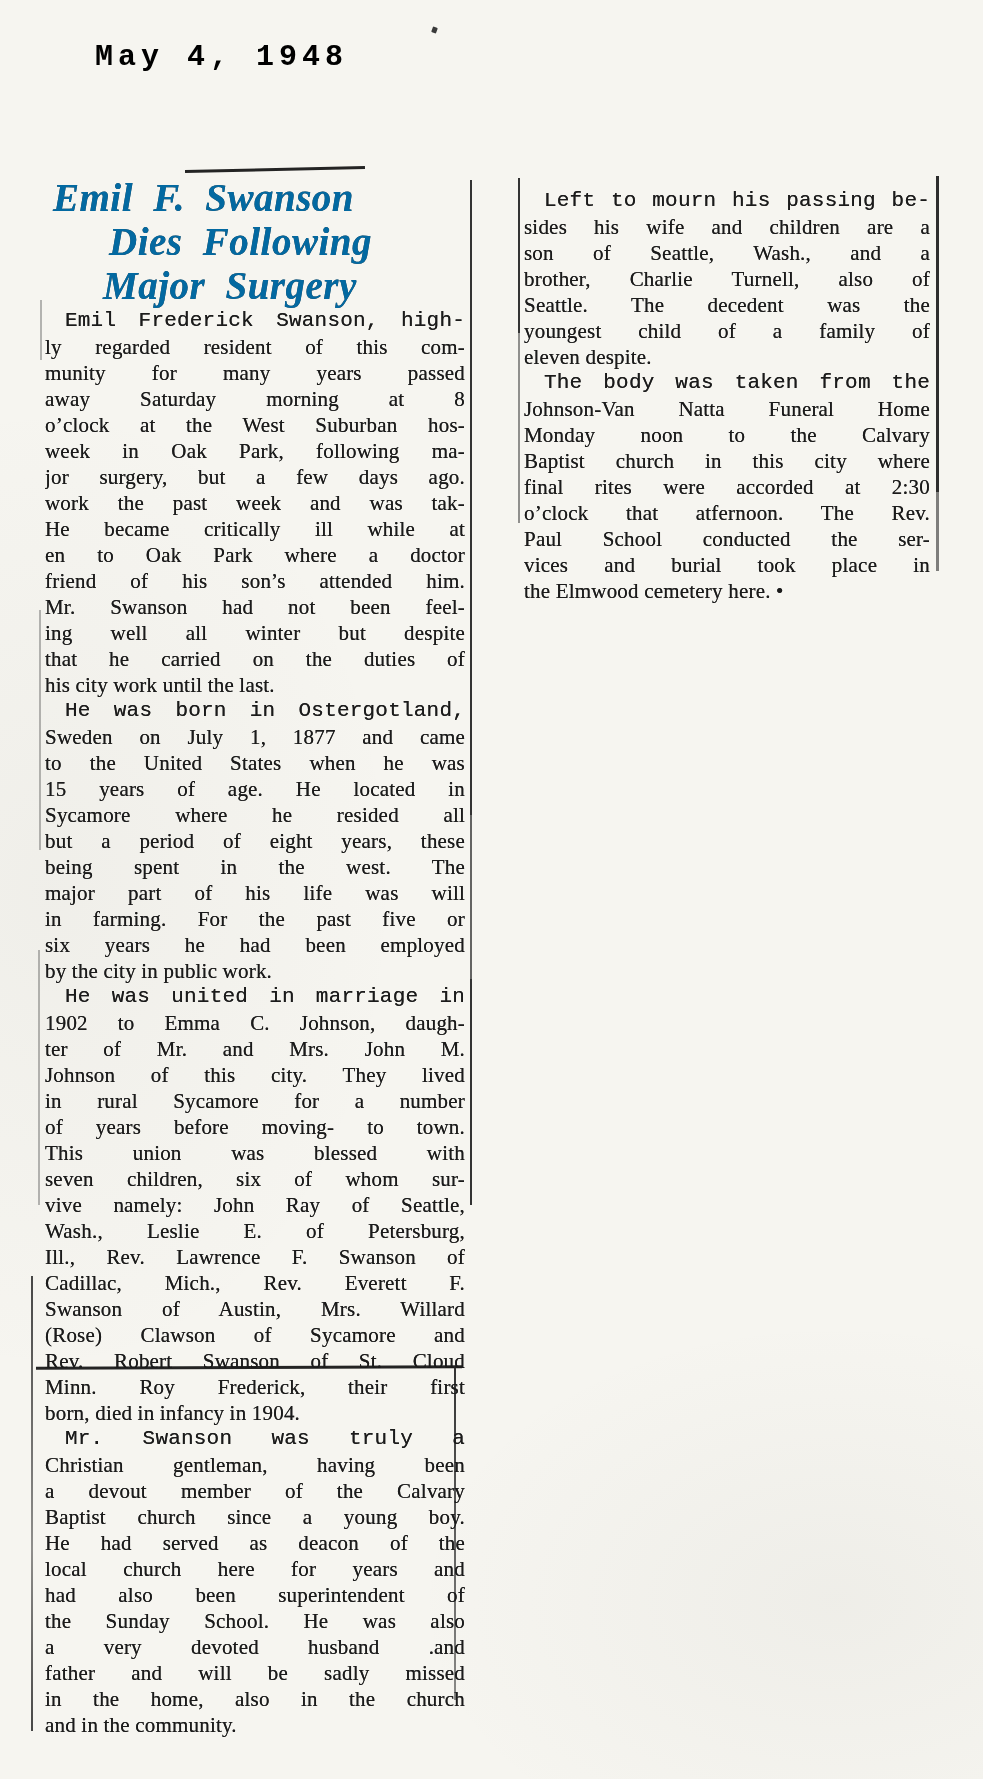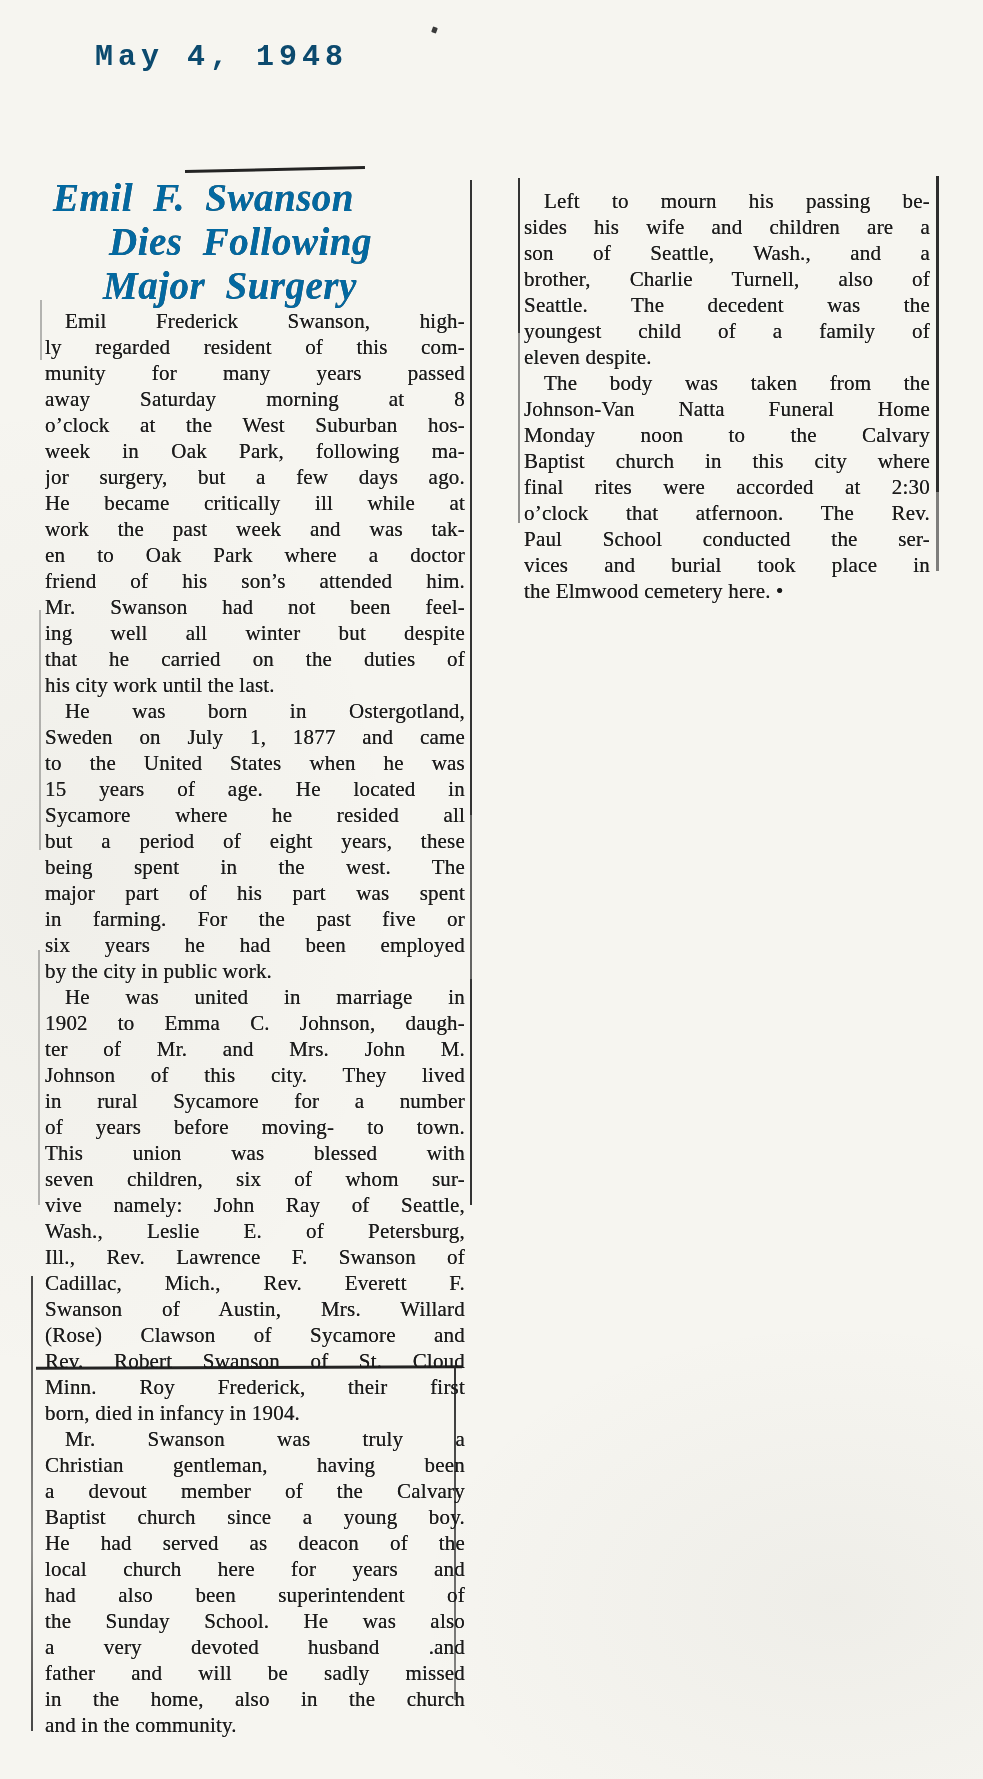--- a/index.html
+++ b/index.html
@@ -11,21 +11,21 @@
   #paper{
     position:absolute;inset:0;
     background:
       radial-gradient(ellipse 600px 400px at 85% 90%, rgba(120,120,110,0.06), transparent 70%),
       radial-gradient(ellipse 500px 700px at 5% 50%, rgba(120,120,110,0.05), transparent 70%),
       #f6f5f0;
   }
   #date-label{
     position:absolute;left:95px;top:40px;
     font-family:"Liberation Mono", monospace;
-    font-size:30px;letter-spacing:5px;color:#0c4a6e;
+    font-size:30px;letter-spacing:5px;color:#000000;
     font-weight:700;
   }
   
   .column{position:absolute;color:#1b1b1b;}
   #left-column{left:45px;top:176px;width:420px;}
   #right-column{left:524px;top:188px;width:406px;}
   
   .headline-line{
     font-style:italic;font-weight:700;font-size:39px;line-height:44px;
     word-spacing:10px;letter-spacing:.5px;white-space:nowrap;
@@ -36,21 +36,21 @@
   .hl-3{margin-left:58px;}
   
   .para{margin:0;}
   .jline{
     font-size:21px;line-height:26px;height:26px;
     text-align:justify;text-align-last:justify;
     letter-spacing:.2px;white-space:normal;
     color:#1b1b1b;text-shadow:0 0 .5px rgba(25,25,25,.85);
     overflow:hidden;
   }
-  .jline.firstline{padding-left:20px;}
+  .jline.firstline{padding-left:20px;font-family:Liberation Mono, monospace;}
   .jline.lastline{text-align-last:left;}
   
   .rule{position:absolute;background:#2b2b2b;}
   .rule.faint{background:rgba(70,70,70,.38);}
   #headline-top-rule{left:185px;top:168px;width:180px;height:3px;transform:rotate(-1.3deg);background:#242424;}
   #mid-column-rule{left:470px;top:180px;width:2px;height:1025px;background:linear-gradient(#333 0 62%, rgba(51,51,51,.75) 62% 78%, #333 78% 100%);}
   #right-col-left-rule{left:518px;top:178px;width:2px;height:345px;background:linear-gradient(#333 0 45%, rgba(60,60,60,.55) 45% 100%);}
   #right-col-right-rule{left:936px;top:176px;width:3px;height:395px;background:linear-gradient(#2d2d2d 0 80%, rgba(45,45,45,.6) 80% 100%);}
   #clipping-seam-line{left:36px;top:1366px;width:426px;height:3px;background:#242424;transform:rotate(-.2deg);}
   #lower-left-rule{left:31px;top:1276px;width:2px;height:455px;background:linear-gradient(rgba(40,40,40,.85), rgba(40,40,40,.5) 60%, rgba(40,40,40,.85));}
@@ -86,38 +86,38 @@
   <div class="headline-line hl-3">Major Surgery</div>
   <div>
       <div class="para">
         <div class="jline firstline">Emil Frederick Swanson, high-</div>
         <div class="jline">ly regarded resident of this com-</div>
         <div class="jline">munity for many years passed</div>
         <div class="jline">away Saturday morning at 8</div>
         <div class="jline">o’clock at the West Suburban hos-</div>
         <div class="jline">week in Oak Park, following ma-</div>
         <div class="jline">jor surgery, but a few days ago.</div>
+        <div class="jline">work the past week and was tak-</div>
         <div class="jline">He became critically ill while at</div>
-        <div class="jline">work the past week and was tak-</div>
         <div class="jline">en to Oak Park where a doctor</div>
         <div class="jline">friend of his son’s attended him.</div>
         <div class="jline">Mr. Swanson had not been feel-</div>
         <div class="jline">ing well all winter but despite</div>
         <div class="jline">that he carried on the duties of</div>
         <div class="jline lastline">his city work until the last.</div>
       </div>
       <div class="para">
         <div class="jline firstline">He was born in Ostergotland,</div>
         <div class="jline">Sweden on July 1, 1877 and came</div>
         <div class="jline">to the United States when he was</div>
         <div class="jline">15 years of age.  He located in</div>
         <div class="jline">Sycamore where he resided all</div>
         <div class="jline">but a period of eight years, these</div>
         <div class="jline">being spent in the west.  The</div>
-        <div class="jline">major part of his part was spent</div>
+        <div class="jline">major part of his life was will</div>
         <div class="jline">in farming.  For the past five or</div>
         <div class="jline">six years he had been employed</div>
         <div class="jline lastline">by the city in public work.</div>
       </div>
       <div class="para">
         <div class="jline firstline">He was united in marriage in</div>
         <div class="jline">1902 to Emma C. Johnson, daugh-</div>
         <div class="jline">ter of Mr. and Mrs. John M.</div>
         <div class="jline">Johnson of this city.  They lived</div>
         <div class="jline">in rural Sycamore for a number</div>

